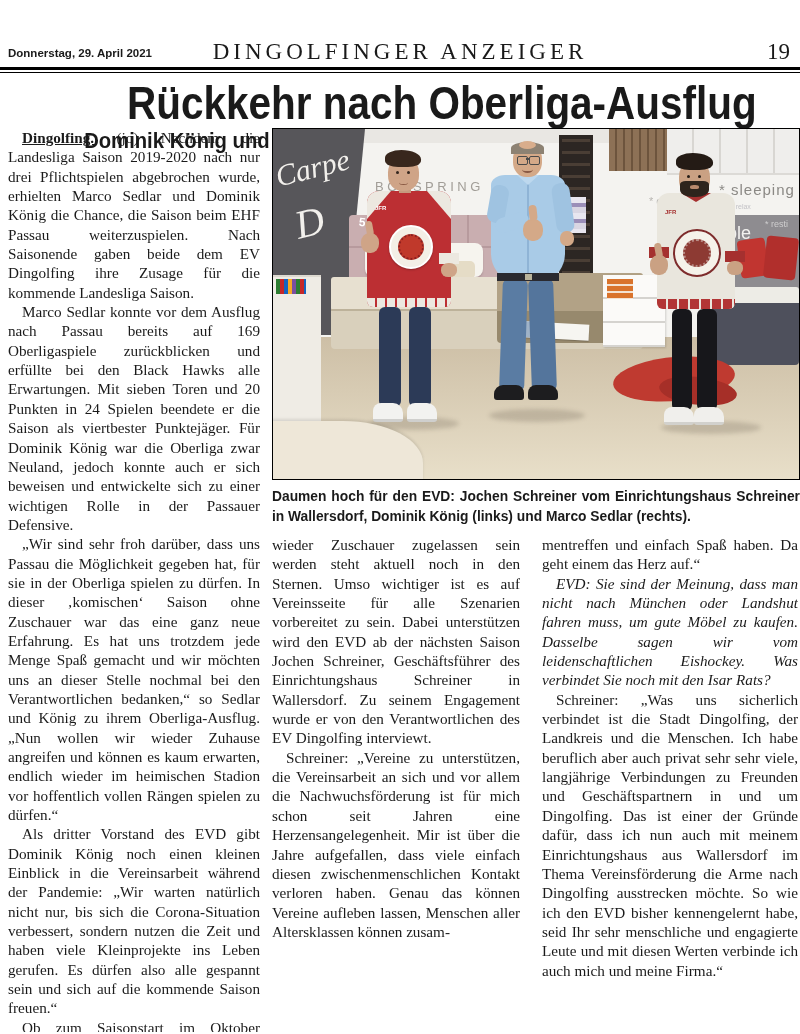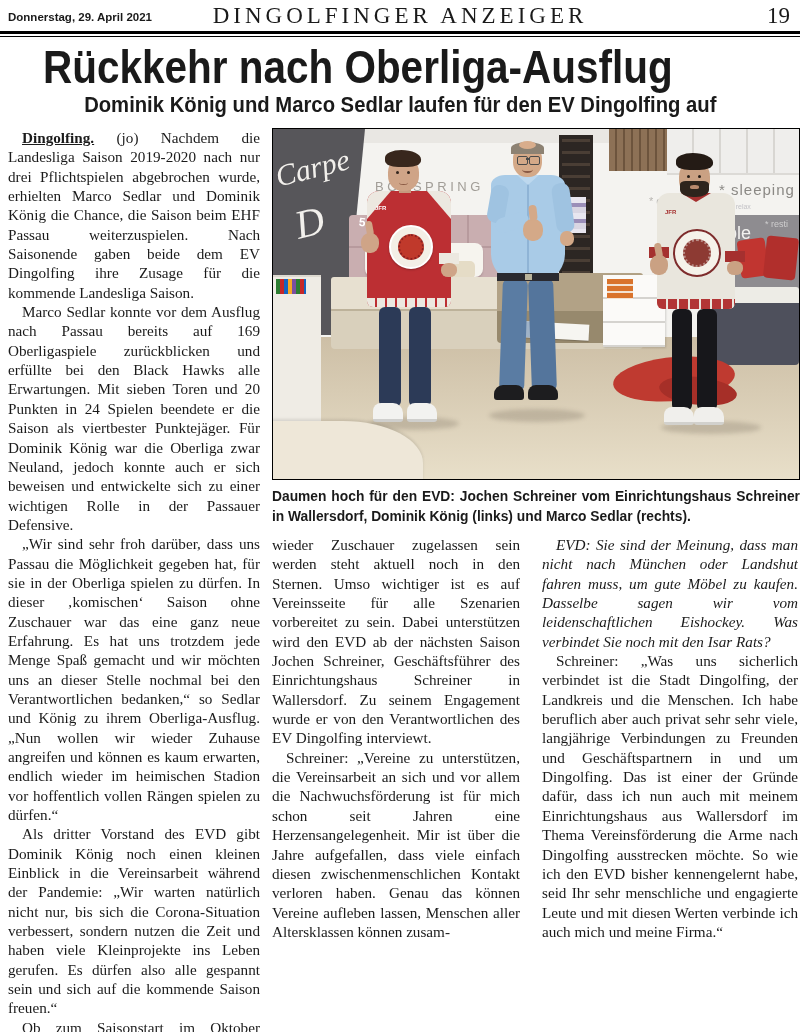--- a/index.html
+++ b/index.html
@@ -1,31 +1,31 @@
 <!DOCTYPE html>
 <html lang="de"><head>
 <meta charset="utf-8">
 <style>
   html,body{margin:0;padding:0;}
   body{width:800px;height:1034px;background:#fff;color:#1a1a1a;overflow:hidden;
        font-family:"Liberation Serif",serif;position:relative;}
   .abs{position:absolute;}
   
-  .hdr{position:relative;height:31px;}
+  .hdr{position:relative;height:31px;margin-top:36px;}
   .hdr-date{position:absolute;left:8px;top:11px;font-family:"Liberation Sans",sans-serif;
             font-weight:bold;font-size:11.5px;}
   .hdr-title{position:absolute;left:0;right:0;top:3px;text-align:center;
              font-family:"Liberation Serif",serif;font-size:23px;letter-spacing:4px;
              font-weight:normal;}
   .hdr-page{position:absolute;right:10px;top:3px;font-family:"Liberation Serif",serif;
             font-size:23px;}
   .rule-thick{height:3px;background:#000;}
   .rule-thin{height:1px;background:#000;margin-top:2px;}
   
-  h1{margin:6px 0 0 0;text-align:left;font-family:"Liberation Sans",sans-serif;
+  h1{margin:6px 0 0 0;text-align:right;font-family:"Liberation Sans",sans-serif;
      font-weight:bold;font-size:46px;line-height:48px;white-space:nowrap;}
   h1 span{display:inline-block;transform:scaleX(.88);transform-origin:center;}
   h2{margin:1px 0 0 0;text-align:center;font-family:"Liberation Sans",sans-serif;
      font-weight:bold;font-size:22.5px;line-height:26px;white-space:nowrap;}
   h2 span{display:inline-block;transform:scaleX(.9);transform-origin:center;}
   
   .main{position:absolute;left:0;top:126px;width:800px;height:908px;}
   .col{position:absolute;font-size:15.2px;line-height:19.35px;text-align:justify;
        overflow:hidden;}
   .col1{left:8px;top:2px;width:252px;height:904px;}
@@ -208,17 +208,18 @@
   </div>
 
   <div class="caption">Daumen hoch für den EVD: Jochen Schreiner vom Einrichtungshaus Schreiner in Wallersdorf, Dominik König (links) und Marco Sedlar (rechts).</div>
 
   <div class="col col2">
     <p class="noind">wieder Zuschauer zugelassen sein werden steht aktuell noch in den Sternen. Umso wichtiger ist es auf Vereinsseite für alle Szenarien vorbereitet zu sein. Dabei unterstützen wird den EVD ab der nächsten Saison Jochen Schreiner, Geschäftsführer des Einrichtungshaus Schreiner in Wallersdorf. Zu seinem Engagement wurde er von den Verantwortlichen des EV Dingolfing interviewt.</p>
     <p class="para">Schreiner: „Vereine zu unterstützen, die Vereinsarbeit an sich und vor allem die Nachwuchsförderung ist für mich schon seit Jahren eine Herzensangelegenheit. Mir ist über die Jahre aufgefallen, dass viele einfach diesen zwischenmenschlichen Kontakt verloren haben. Genau das können Vereine aufleben lassen, Menschen aller Altersklassen können zusam-</p>
   </div>
 
   <div class="col col3">
+    <p class="noind">mentreffen und einfach Spaß haben. Da geht einem das Herz auf.“</p>
     <p class="para q">EVD: Sie sind der Meinung, dass man nicht nach München oder Landshut fahren muss, um gute Möbel zu kaufen. Dasselbe sagen wir vom leidenschaftlichen Eishockey. Was verbindet Sie noch mit den Isar Rats?</p>
     <p class="para">Schreiner: „Was uns sicherlich verbindet ist die Stadt Dingolfing, der Landkreis und die Menschen. Ich habe beruflich aber auch privat sehr sehr viele, langjährige Verbindungen zu Freunden und Geschäftspartnern in und um Dingolfing. Das ist einer der Gründe dafür, dass ich nun auch mit meinem Einrichtungshaus aus Wallersdorf im Thema Vereinsförderung die Arme nach Dingolfing ausstrecken möchte. So wie ich den EVD bisher kennengelernt habe, seid Ihr sehr menschliche und engagierte Leute und mit diesen Werten verbinde ich auch mich und meine Firma.“</p>
   </div>
 
 </div>
 
 </body></html>

